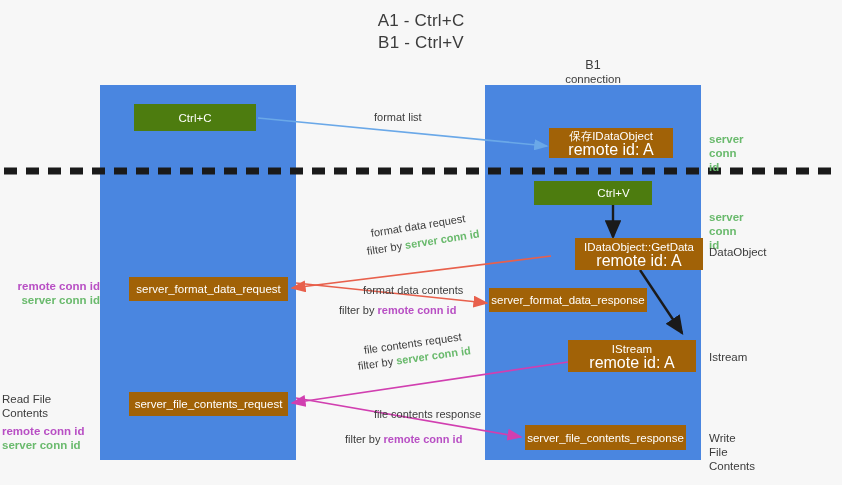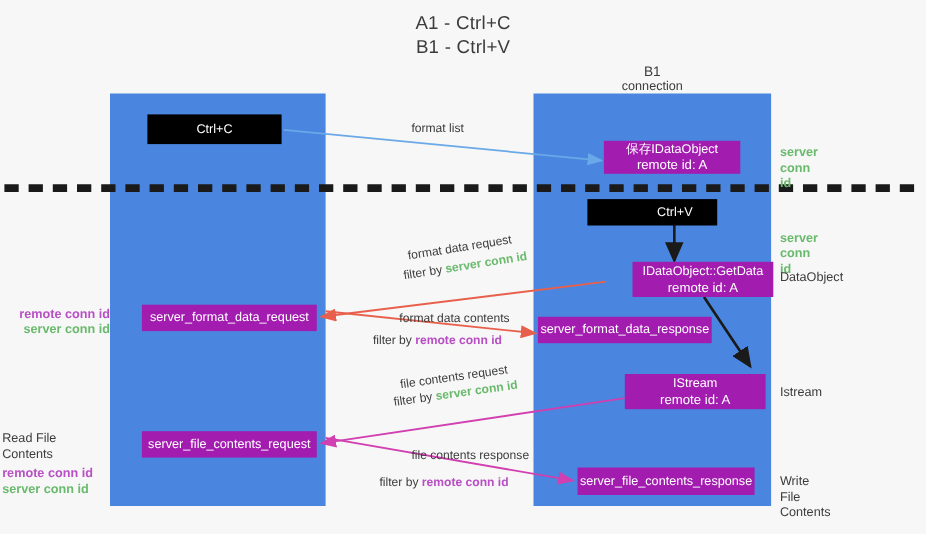--- a/index.html
+++ b/index.html
@@ -56,23 +56,23 @@
     display: flex;
     flex-direction: column;
     align-items: center;
     justify-content: center;
     color: #ffffff;
     font-size: 11.5px;
     line-height: 14px;
     text-align: center;
     padding: 2px 4px;
   }
-  .box.green { background: #000000; }
-  .box.orange { background: #a21caf; }
-  .box .l2 { font-size: 12px; }
+  .box.green { background: #4d7c0f; }
+  .box.orange { background: #a16207; }
+  .box .l2 { font-size: 16px; }
 
   
   .side-label {
     font-size: 11.5px;
     line-height: 14px;
     color: #3c3c3c;
   }
   .green-txt { color: #6aba6d; font-weight: bold; }
   .purple-txt { color: #b84fc4; font-weight: bold; }
 

